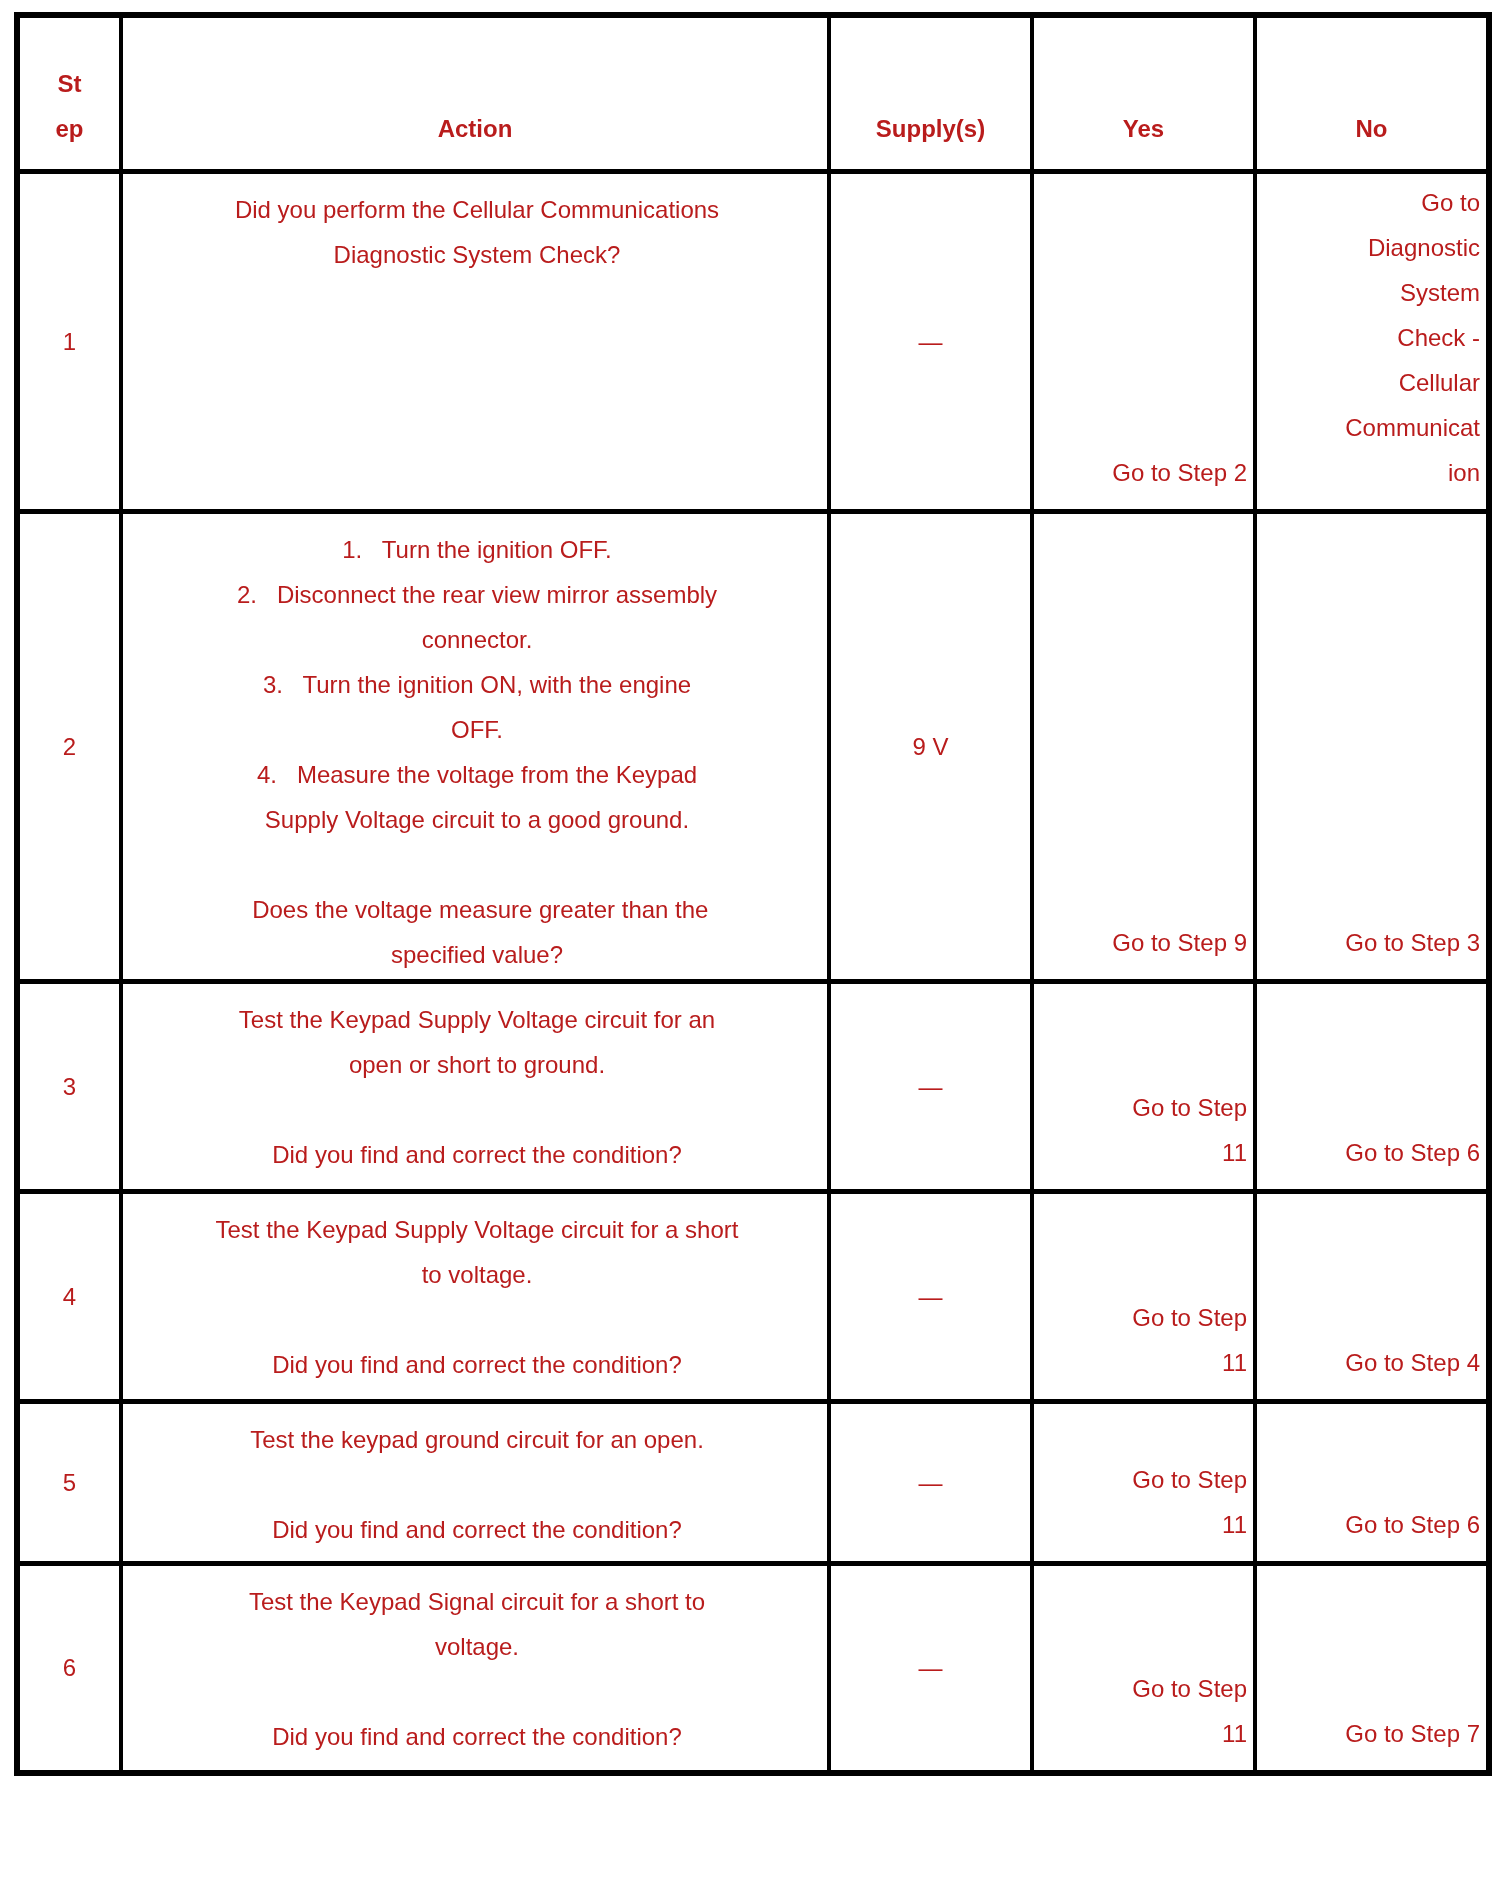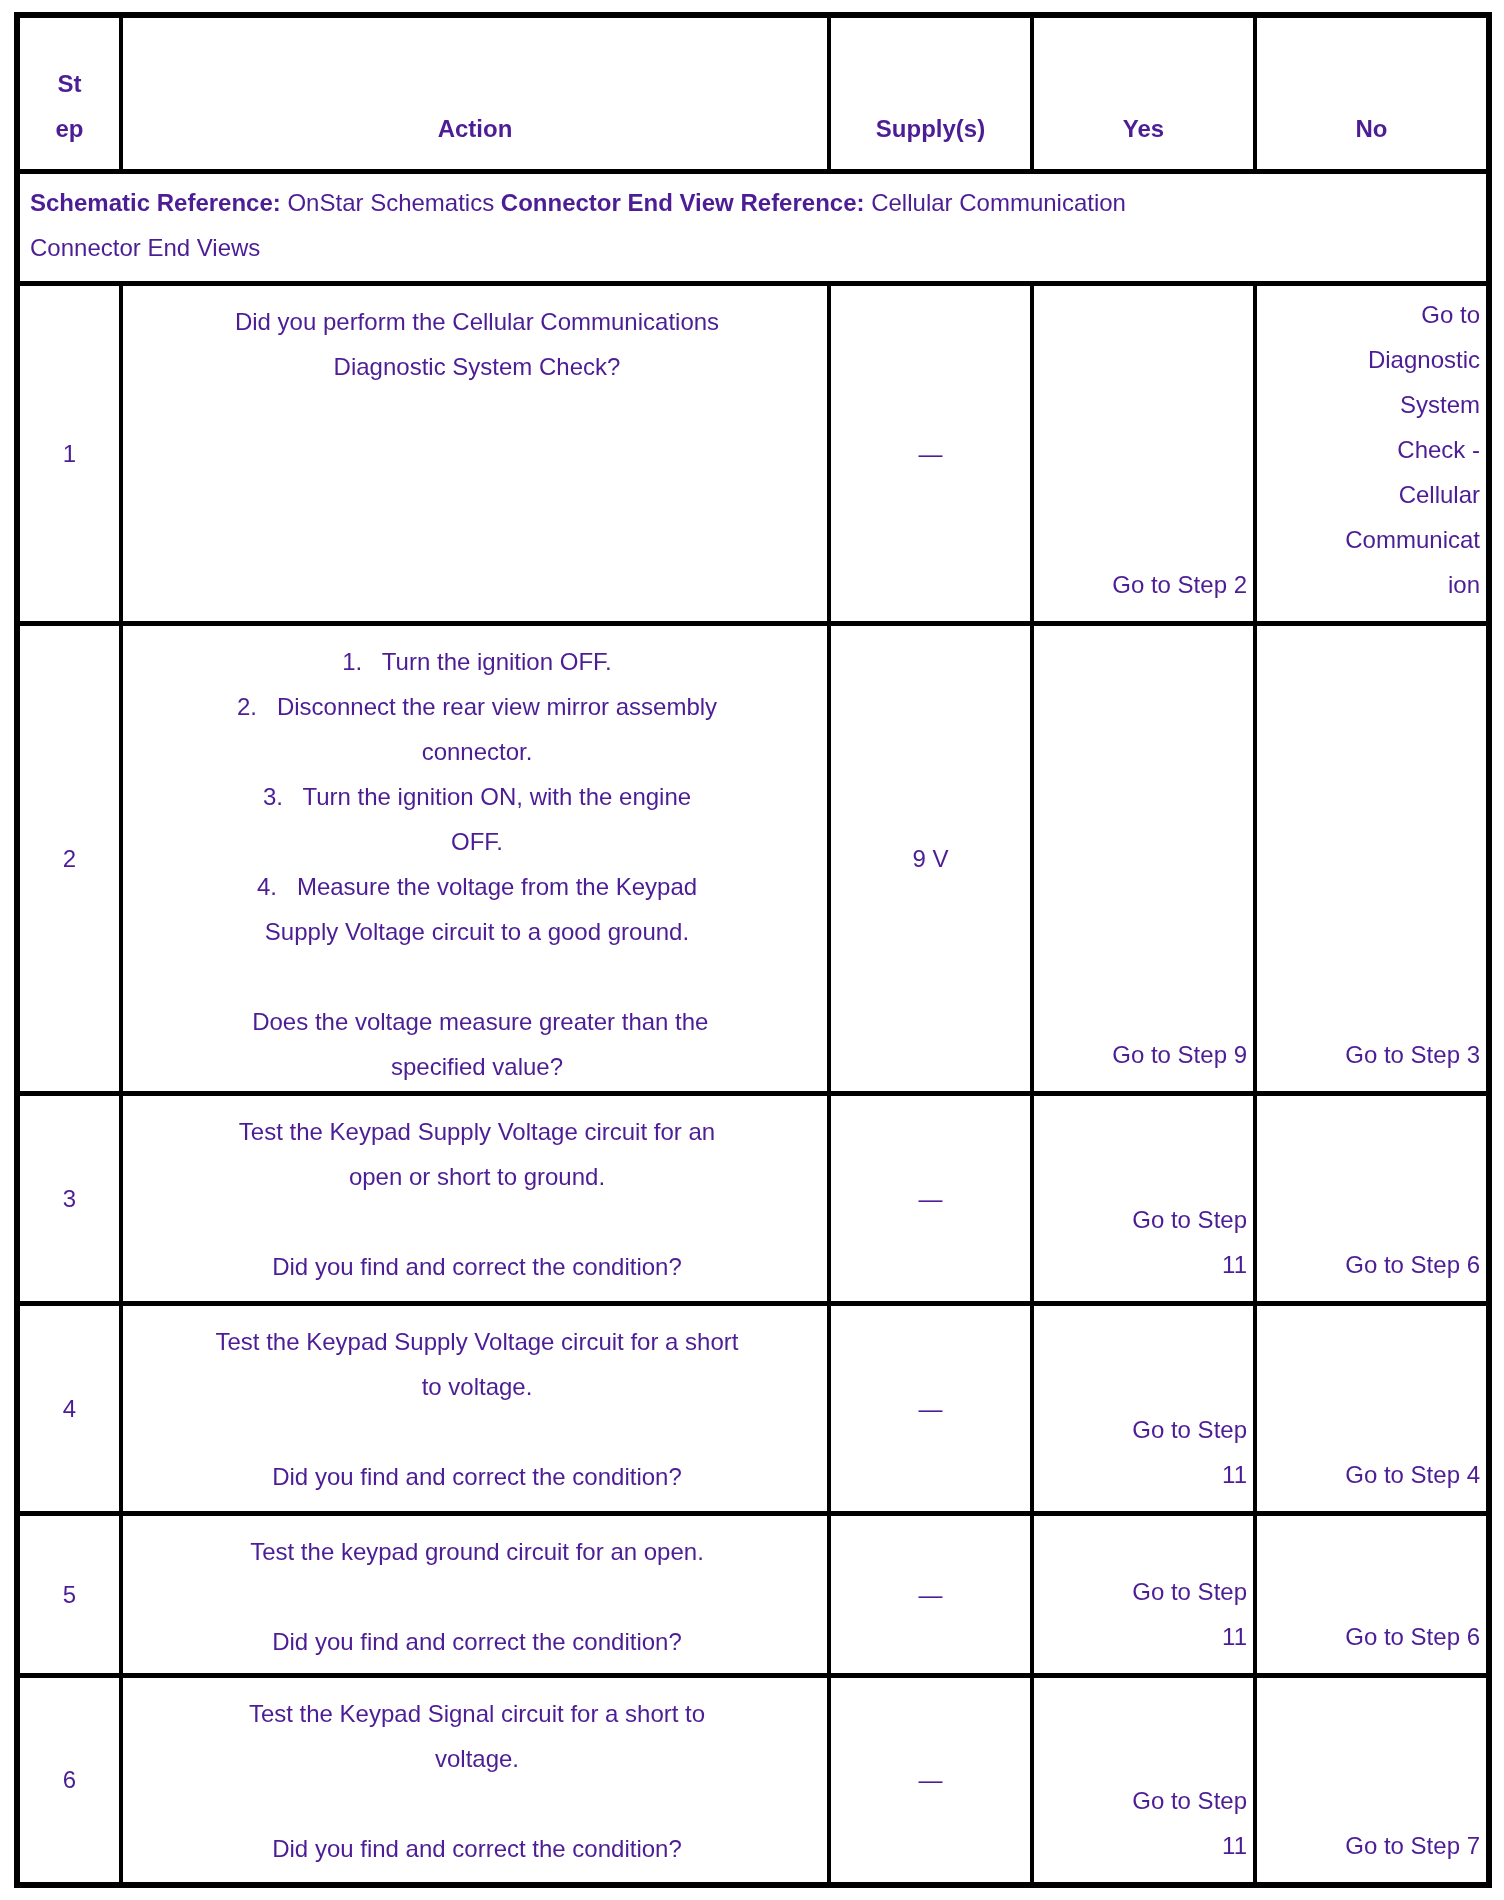--- a/index.html
+++ b/index.html
@@ -2,21 +2,21 @@
 <html><head>
 <meta charset="utf-8">
 <style>
   html, body { margin: 0; padding: 0; background: #ffffff; }
   .page {
     width: 1204px;
     height: 1900px;
     box-sizing: border-box;
     padding: 12px 15px 0 14px;
     background: #ffffff;
-    color: #4c1d95;
+    color: #b91c1c;
     font-family: "Liberation Sans", sans-serif;
   }
   table.diag {
     border-collapse: collapse;
     table-layout: fixed;
     width: 1472px;
     border: 6px solid #000;
   }
   table.diag th, table.diag td {
     border: 4px solid #000;
@@ -87,23 +87,20 @@
       <tr class="h-header">
         <th class="hdr">St
 ep</th>
         <th class="hdr">Action</th>
         <th class="hdr">Supply(s)</th>
         <th class="hdr">Yes</th>
         <th class="hdr">No</th>
       </tr>
     </thead>
     <tbody>
-      <tr class="h-schem">
-        <td class="schem" colspan="5"><span class="b">Schematic Reference:</span><span> OnStar Schematics </span><span class="b">Connector End View Reference:</span><span> Cellular Communication</span><br><span>Connector End Views</span></td>
-      </tr>
 
       <tr class="h-r1">
         <td class="stepcell">1</td>
         <td class="actioncell">Did you perform the Cellular Communications
 Diagnostic System Check?</td>
         <td class="valuecell">—</td>
         <td class="yescell">Go to Step 2</td>
         <td class="nocell">Go to
 Diagnostic
 System

